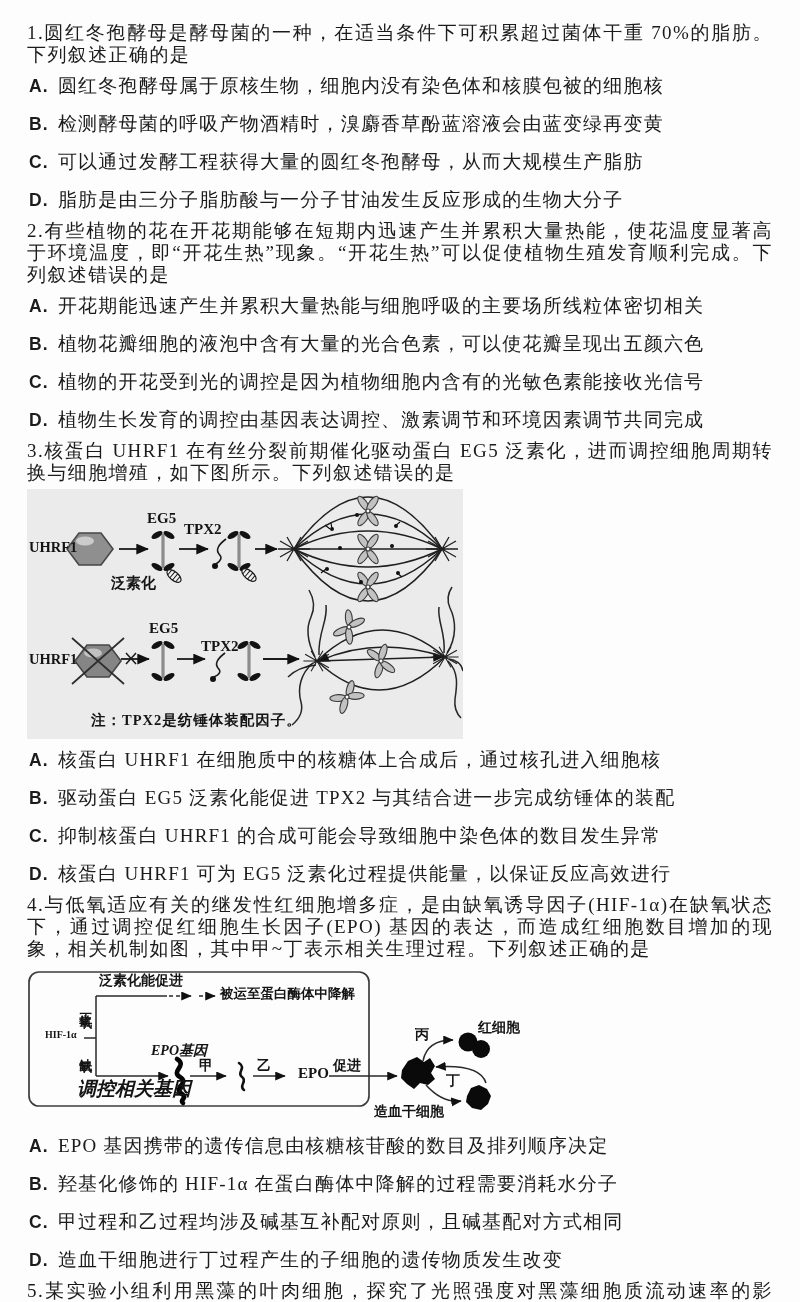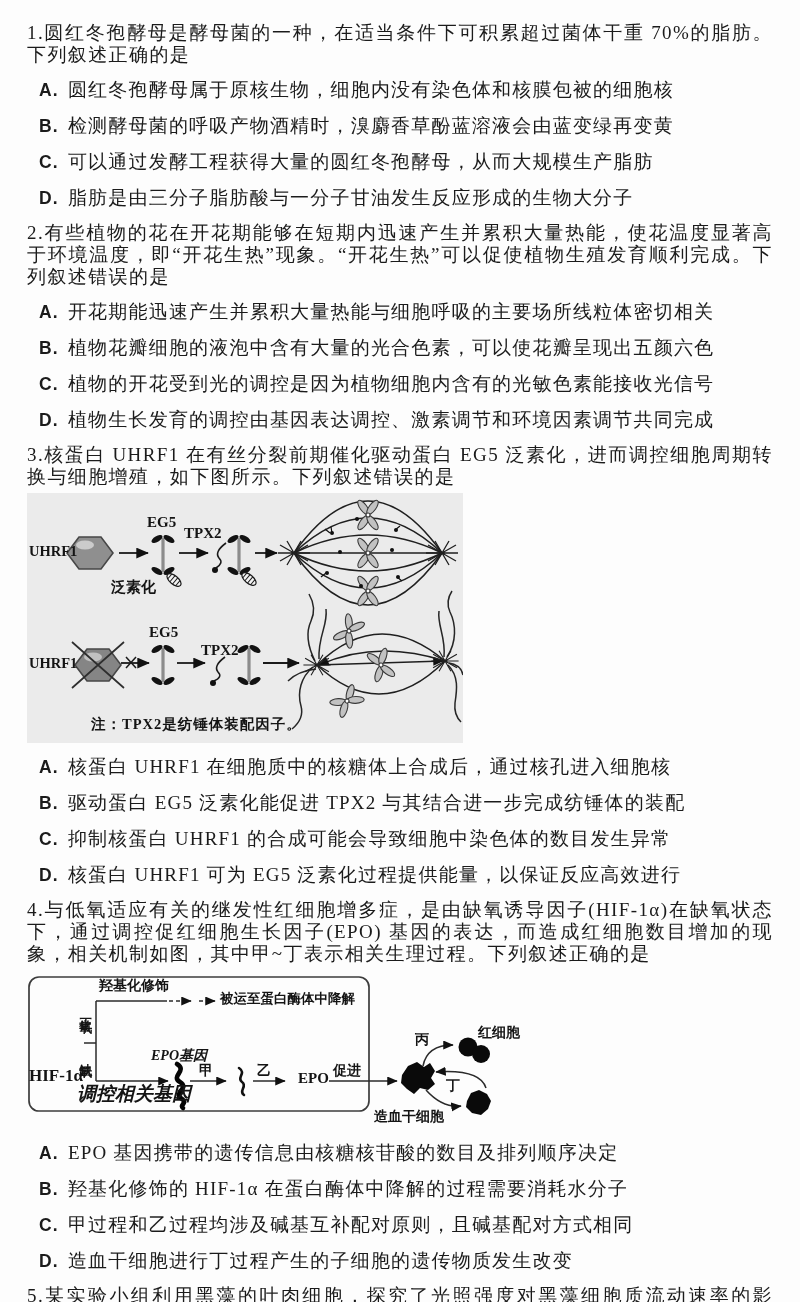--- a/index.html
+++ b/index.html
@@ -18,23 +18,23 @@
     letter-spacing: 0.5px;
     margin: 0 0 9px 0;
   }
   .stem {
     font-size: 19px; line-height: 22px;
     letter-spacing: 1.4px;
     text-align: justify;
     margin: 0;
   }
   .option-row {
-    font-size: 19px; line-height: 24px;
+    font-size: 19px; line-height: 36px;
     letter-spacing: 1.2px;
-    margin: 12px; white-space: nowrap;
+    margin: 2px; white-space: nowrap;
   }
   .opt-label {
     font-family: "Liberation Sans", "DejaVu Sans", sans-serif;
     font-weight: 700; font-size: 17.5px;
     margin-right: 9px;
   }
   .options { margin-top: 2px; }
   .fig { position: relative; }
   .fig svg { position: absolute; left: 0; top: 0; }
   .fig .lbl {
@@ -249,24 +249,24 @@
         <path d="M150,95 c11,7 -7,12 3,18 c10,6 -8,11 2,17 c6,4 -3,6 1,9" stroke="#050505" stroke-width="4.6" fill="none" stroke-linecap="round"></path>
         <path d="M212,99 c8,5 -3,10 3,14 c6,4 -4,9 2,13" stroke="#111" stroke-width="2.6" fill="none" stroke-linecap="round"></path>
         <path d="M375,106 L381,97 L390,93 L397,98 L403,94 L408,102 L404,109 L408,115 L401,121 L393,119 L387,125 L380,120 L374,114 Z" fill="#0a0a0a"></path>
         <g>
           <circle cx="441" cy="78" r="9.5" fill="#0a0a0a"></circle>
           <circle cx="454" cy="85" r="9" fill="#0a0a0a"></circle>
         </g>
         <path d="M440,132 L444,124 L452,121 L460,125 L464,132 L461,140 L454,146 L445,144 L439,138 Z" fill="#0a0a0a"></path>
       </svg>
 
-      <span class="lbl" style="left:2px; top:65px; font-size:17px;margin-top:33px;">HIF-1α</span>
+      <span class="lbl" style="left:18px; top:65px; font-size:10px;">HIF-1α</span>
       <span class="lbl vtext" style="left:51px; top:38px; font-size:13px;">正常氧</span>
       <span class="lbl vtext" style="left:51px; top:84px; font-size:13px;">缺氧</span>
-      <span class="lbl" style="left:72px; top:9px; font-size:14px;">羟基化修饰</span>
+      <span class="lbl" style="left:72px; top:9px; font-size:14px;">泛素化能促进</span>
       <span class="lbl" style="left:193px; top:23px; font-size:13.5px;">被运至蛋白酶体中降解</span>
       <span class="lbl" style="left:50px; top:115px; font-size:19px;font-style:italic;">调控相关基因</span>
       <span class="lbl italic" style="left:124px; top:79px; font-size:14px;">EPO基因</span>
       <span class="lbl" style="left:172px; top:94px; font-size:14px;">甲</span>
       <span class="lbl" style="left:230px; top:94px; font-size:14px;">乙</span>
       <span class="lbl" style="left:271px; top:101px; font-size:15px;">EPO</span>
       <span class="lbl" style="left:306px; top:94px; font-size:14px;">促进</span>
       <span class="lbl" style="left:347px; top:140px; font-size:14px;">造血干细胞</span>
       <span class="lbl" style="left:388px; top:63px; font-size:14px;">丙</span>
       <span class="lbl" style="left:419px; top:109px; font-size:14px;">丁</span>

